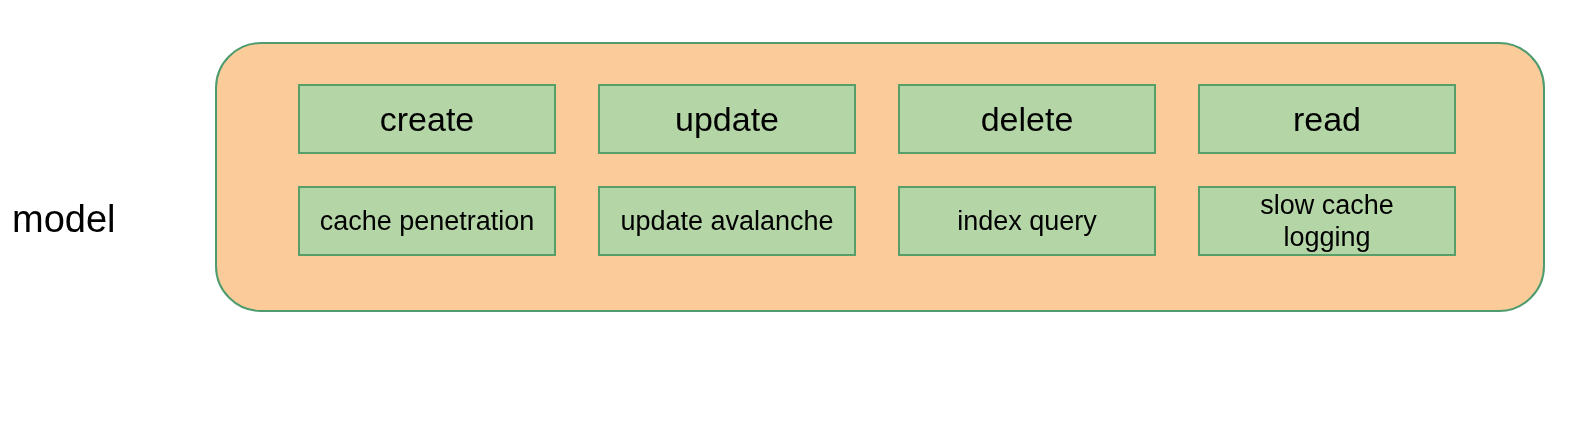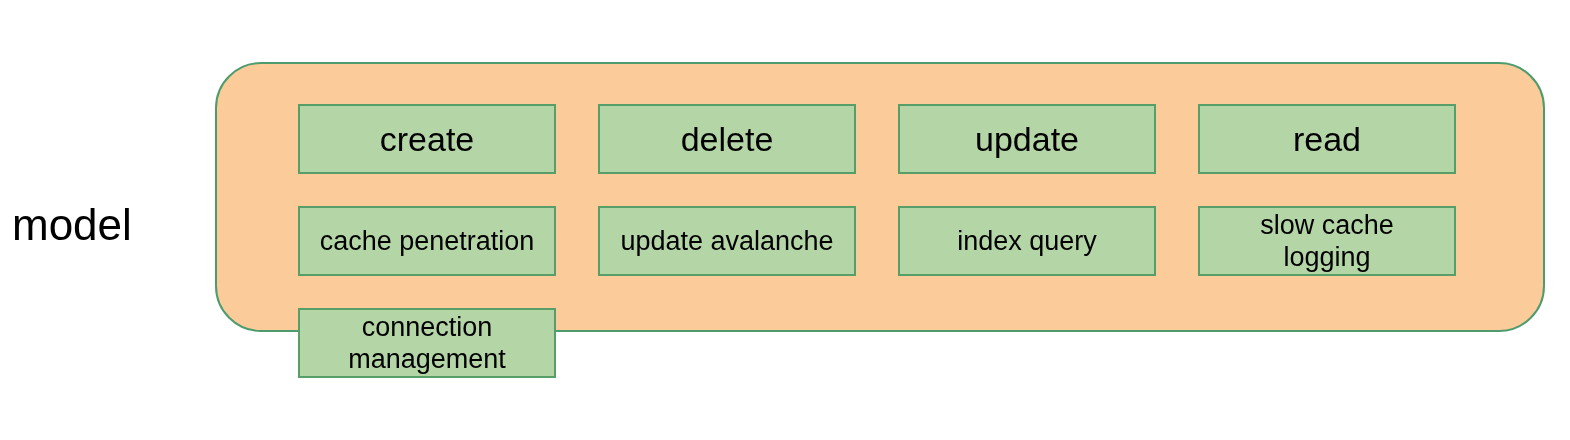--- a/index.html
+++ b/index.html
@@ -11,37 +11,36 @@
   .canvas {
     position: relative;
     width: 1570px;
     height: 440px;
     background: #ffffff;
     overflow: hidden;
   }
   .model-label {
     position: absolute;
     left: 12px;
-    top: 226px;
+    top: 220px;
     transform: translateY(-52%);
-    font-size: 44px;
+    font-size: 38px;
     color: var(--text-color, #000000);
     white-space: nowrap;
   }
   .container {
     position: absolute;
     left: 215px;
     top: 42px;
     width: 1330px;
     height: 270px;
     box-sizing: border-box;
     background: var(--container-fill, #FBCB9A);
     border: 2px solid var(--container-stroke, #4E9C6E);
     border-radius: 46px;
-    margin-top: 20px;
   }
   .grid {
     position: absolute;
     left: 81px;
     top: 40px;
     display: grid;
     grid-template-columns: repeat(4, 258px);
     grid-auto-rows: 70px;
     column-gap: 42px;
     row-gap: 32px;
@@ -68,27 +67,26 @@
 <body>
 
 <div class="canvas">
 
   <div class="model-label">model</div>
 
   <div class="container">
     <div class="grid">
 
       <div class="box op">create</div>
+      <div class="box op">update</div>
       <div class="box op">delete</div>
-      <div class="box op">update</div>
       <div class="box op">read</div>
 
       <div class="box">cache penetration</div>
       <div class="box">update avalanche</div>
       <div class="box">index query</div>
 
       <div class="box">slow cache logging</div>
-      <div class="box">connection management</div>
 
     </div>
   </div>
 
 </div>
 
 </body></html>

